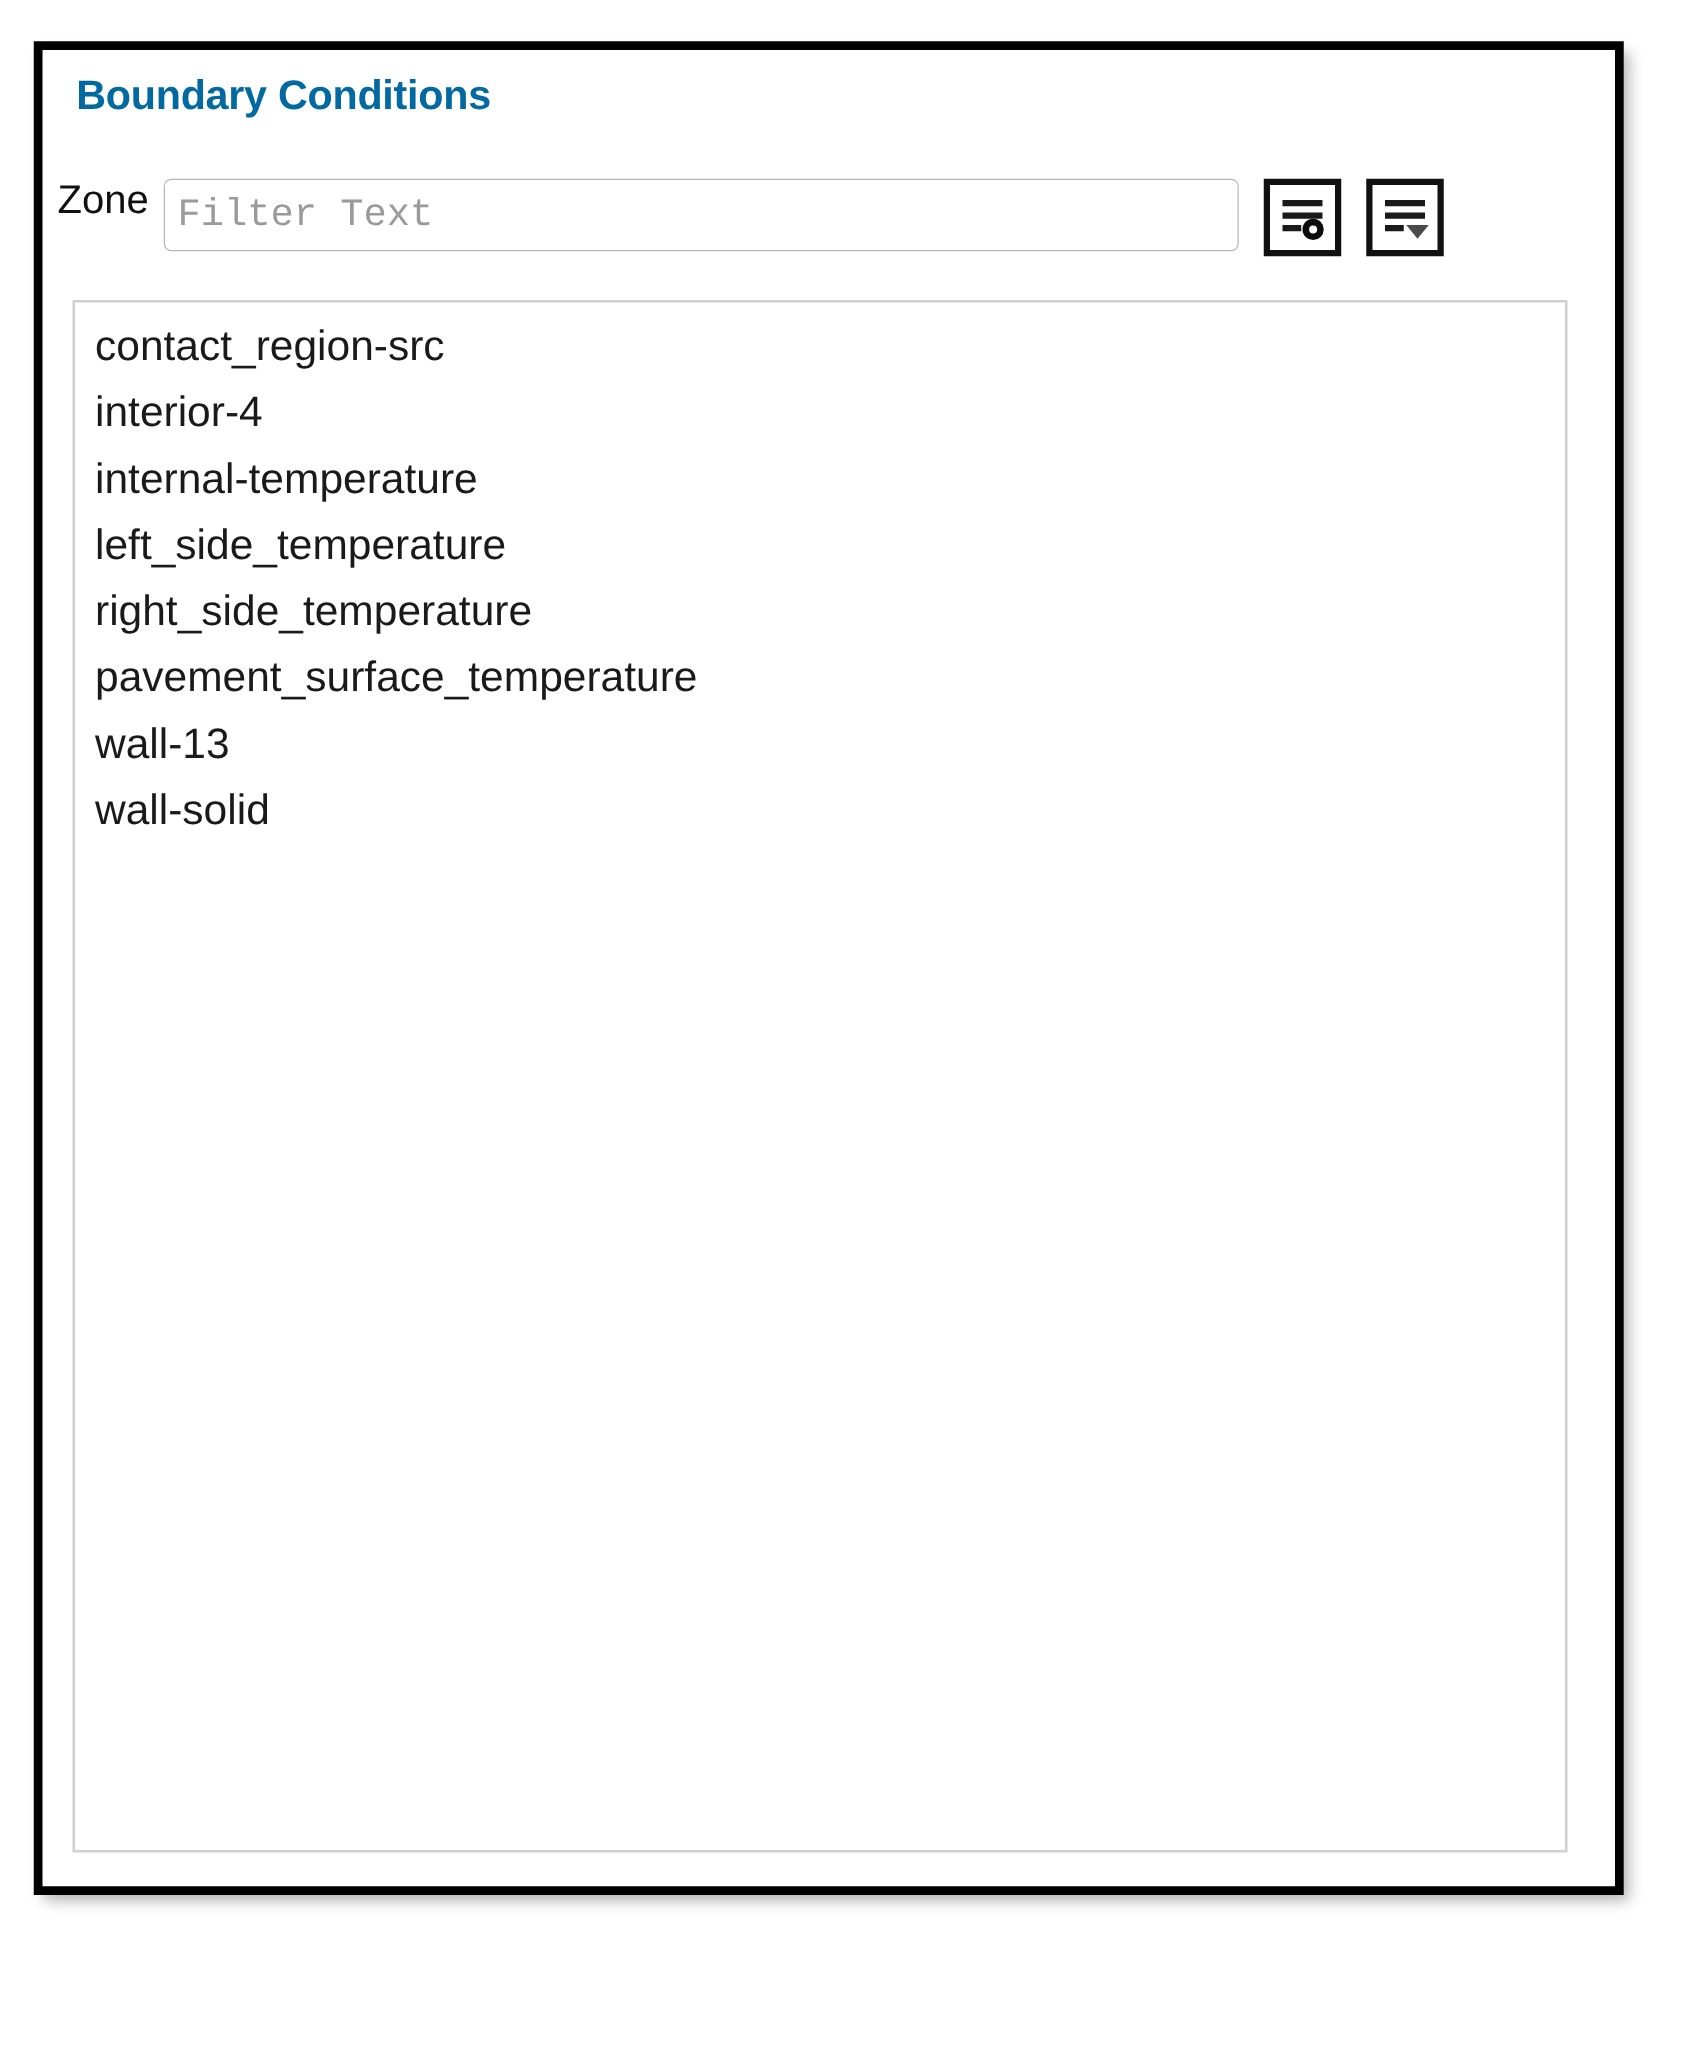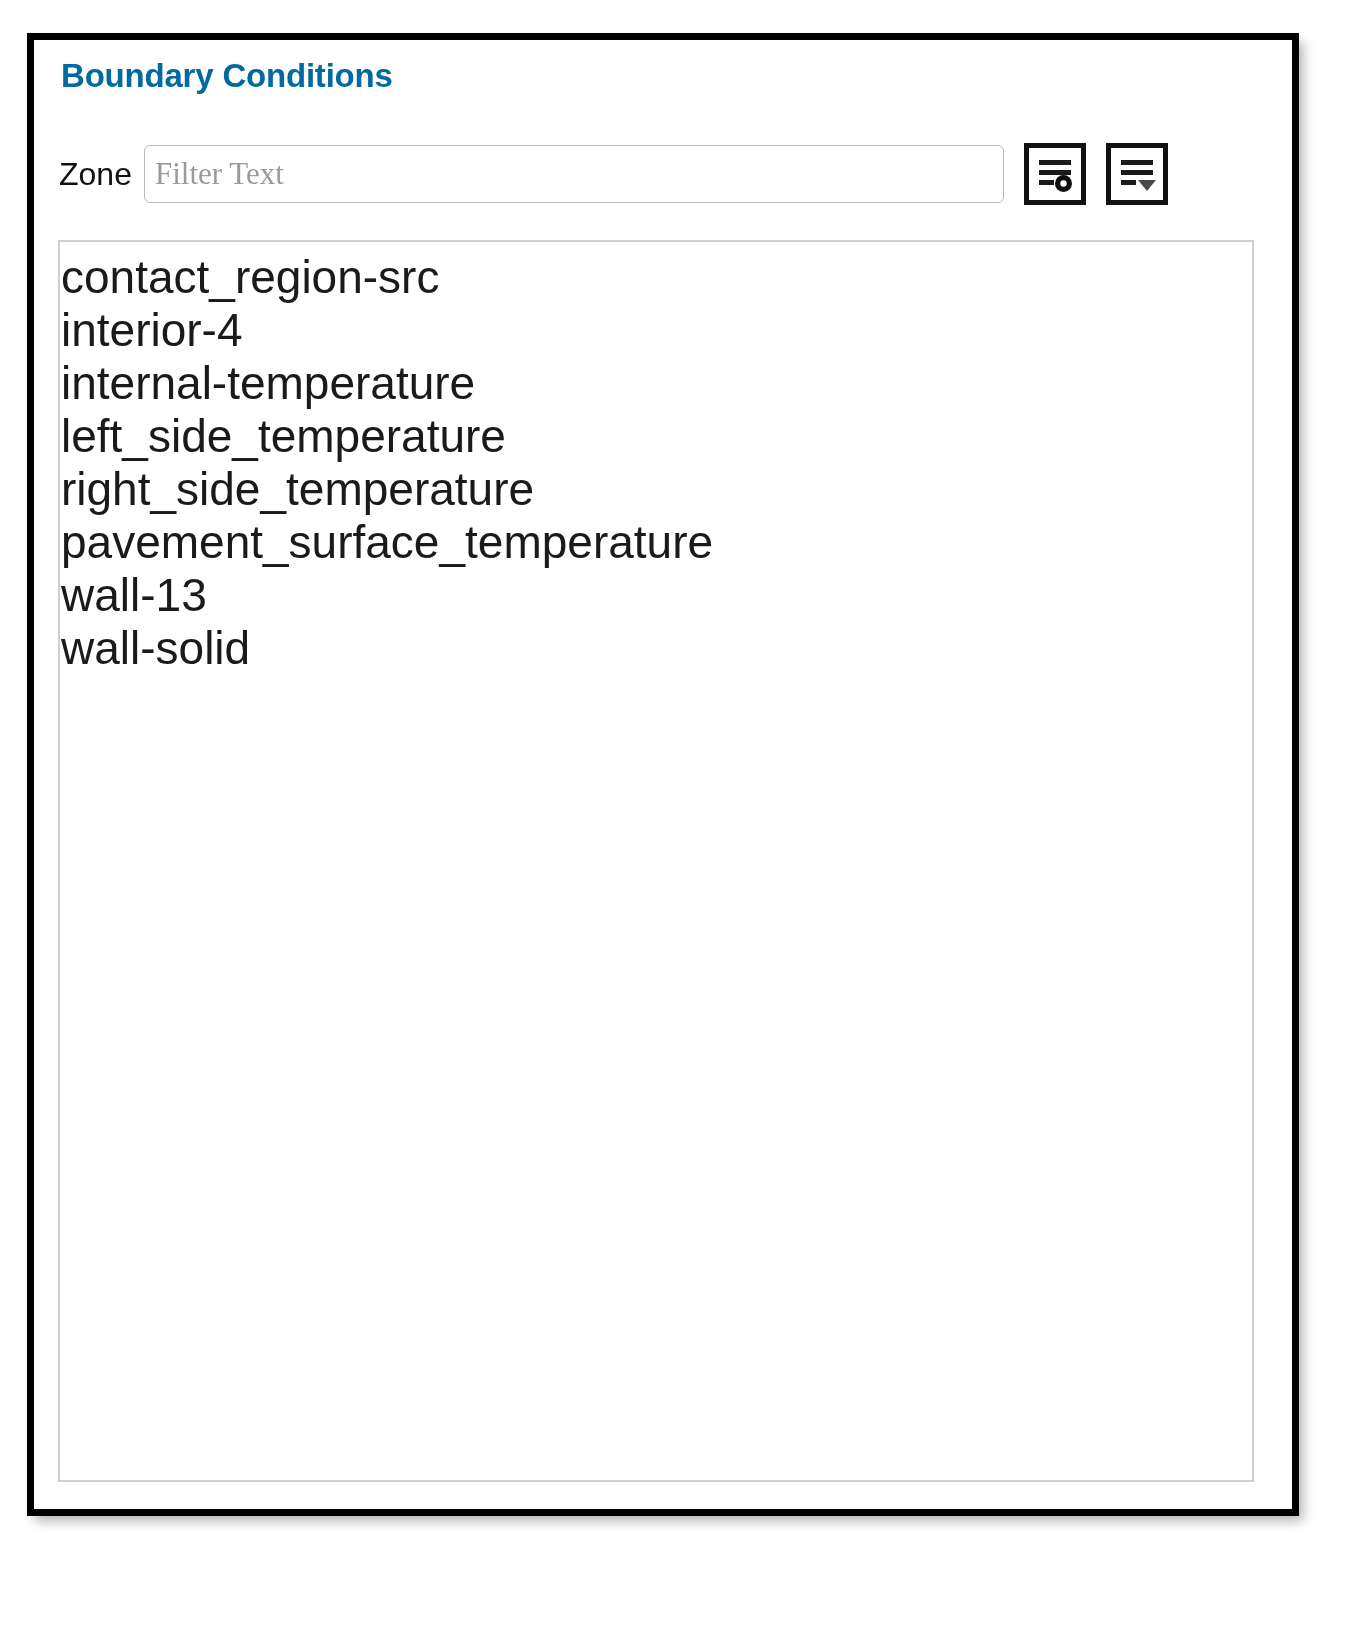--- a/index.html
+++ b/index.html
@@ -41,45 +41,44 @@
     font-size: 33px;
     font-weight: bold;
     color: #0369a1;
     letter-spacing: -0.2px;
     white-space: nowrap;
   }
 
   
   .filter-row {
     position: absolute;
-    left: 25px;
+    left: 12px;
     top: 103px;
     width: 1195px;
     height: 62px;
     display: flex;
-    align-items: center;
   }
 
   .zone-label {
     font-size: 32px;
     color: #111111;
     white-space: nowrap;
     margin-right: 12px;
     line-height: 1;
   }
 
   .filter-input {
     flex: 0 0 auto;
     width: 860px;
     height: 58px;
     box-sizing: border-box;
     border: 1px solid #b8b8b8;
     border-radius: 6px;
     background: #ffffff;
-    font-family: Liberation Serif, serif;
+    font-family: Liberation Mono, monospace;
     font-size: 31px;
     color: #222222;
     padding: 12px 10px;
     outline: none;
   }
   .filter-input::placeholder {
     color: #9a9a9a;
     opacity: 1;
   }
 
@@ -107,24 +106,24 @@
     width: 1196px;
     height: 1242px;
     box-sizing: border-box;
     border: 2px solid #cfcfcf;
     background: #ffffff;
     overflow: hidden;
     padding: 9px 0 0 0;
   }
 
   .list-item {
-    font-size: 46px;
+    font-size: 34px;
     line-height: 53px;
     color: #1a1a1a;
-    padding: 0 1px;
+    padding: 0 16px;
     white-space: nowrap;
     cursor: default;
   }
 </style>
 </head>
 <body>
 
 <div class="panel-wrap">
   <div class="panel-inner">
 

